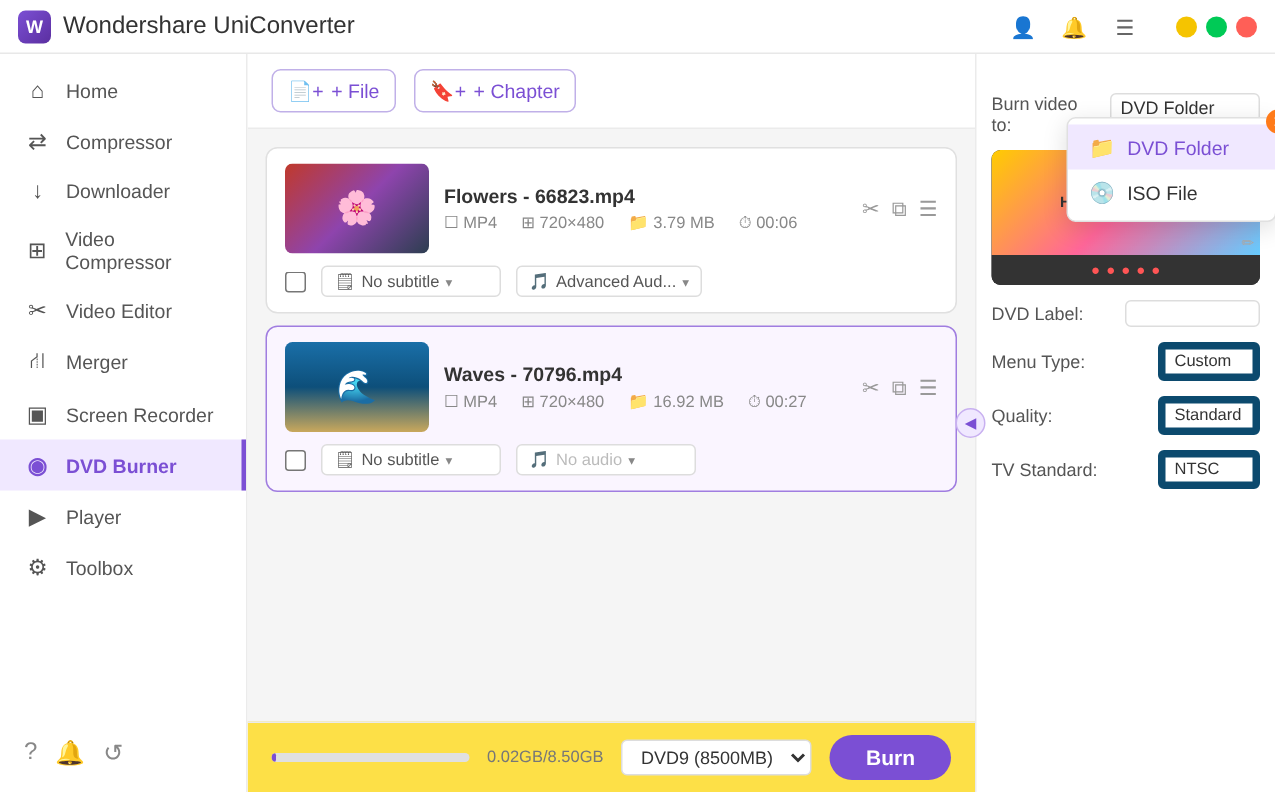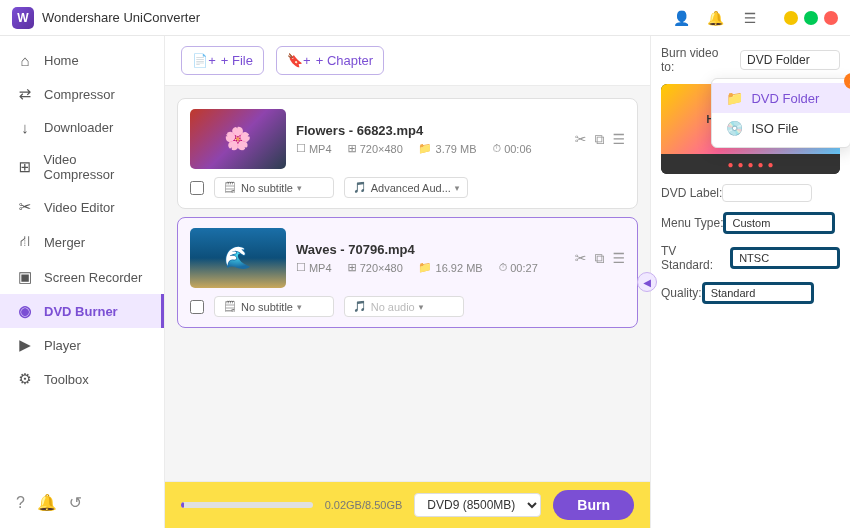--- a/index.html
+++ b/index.html
@@ -17,21 +17,21 @@
     }
     .title-bar-logo {
       width: 22px; height: 22px;
       background: linear-gradient(135deg, #7b4fd4, #5b2fa0);
       border-radius: 5px;
       margin-right: 8px;
       display: flex; align-items: center; justify-content: center;
       color: white; font-size: 12px; font-weight: bold;
     }
     .title-bar-text {
-      font-size: 13px; color: #333; flex: 1;
+      font-size: 16px; color: #333; flex: 1;
     }
     .title-bar-actions {
       display: flex; gap: 6px; align-items: center;
     }
     .title-bar-icon {
       width: 28px; height: 28px; border-radius: 50%; display: flex; align-items: center; justify-content: center; cursor: pointer; color: #666; font-size: 14px;
     }
     .win-btn { width: 14px; height: 14px; border-radius: 50%; display: flex; align-items: center; justify-content: center; font-size: 9px; cursor: pointer; color: transparent; }
     .win-btn.minimize { background: #f5c400; }
     .win-btn.maximize { background: #00ca56; }
@@ -174,21 +174,21 @@
       width: 200px;
       background: #fff;
       border-left: 1px solid #ebebeb;
       padding: 10px;
       display: flex;
       flex-direction: column;
       gap: 10px;
       position: relative;
     }
     .burn-to-row {
-      display: flex; align-items: center; gap: 6px; font-size: 12px; color: #555;
+      display: flex; align-items: flex-start; gap: 6px; font-size: 12px; color: #555; margin-top: 16px;
     }
     .burn-select {
       border: 1px solid #ddd; border-radius: 4px; padding: 3px 8px;
       font-size: 12px; color: #333; background: #fff; cursor: pointer;
       flex: 1; appearance: none; position: relative;
     }
     .preview-area {
       background: #222;
       border-radius: 6px;
       height: 90px;
@@ -208,27 +208,27 @@
       font-size: 18px;
     }
     .preview-controls {
       background: #333; height: 20px; display: flex; align-items: center;
       justify-content: center; gap: 4px; padding: 0 4px;
     }
     .prev-btn { color: #ff5555; font-size: 10px; cursor: pointer; }
     .edit-icon { color: #aaa; font-size: 10px; cursor: pointer; position: absolute; bottom: 22px; right: 4px; }
     
     .settings-row {
-      display: flex; align-items: center; 
+      display: flex; align-items: center; justify-content: space-between;
       font-size: 12px; color: #555;
     }
     .settings-select {
-      border: 3px solid #0c4a6e; border-radius: 4px; padding: 2px 6px;
+      border: 5px solid #0c4a6e; border-radius: 4px; padding: 2px 6px;
       font-size: 11px; color: #333; background: #fff; cursor: pointer;
-      width: 112px; appearance: none;
+      width: 68px; appearance: none;
     }
     .dvd-label-input {
       border: 1px solid #ddd; border-radius: 4px; padding: 2px 6px;
       font-size: 11px; color: #333; background: #fff; width: 90px;
     }
 
     
     .bottom-bar {
       background: #fde047;
       border-top: 1px solid #ebebeb;
@@ -547,27 +547,27 @@
         <span>DVD Label:</span>
         <input type="text" class="dvd-label-input" value="" style="">
       </div>
       <div class="settings-row">
         <span>Menu Type:</span>
         <select class="settings-select">
           <option>Custom</option>
         </select>
       </div>
       <div class="settings-row">
+        <span>Quality:</span>
+        <select class="settings-select">
+          <option>Standard</option>
+        </select>
+      </div>
+      <div class="settings-row">
         <span>TV Standard:</span>
         <select class="settings-select">
           <option>NTSC</option>
         </select>
       </div>
-      <div class="settings-row">
-        <span>Quality:</span>
-        <select class="settings-select">
-          <option>Standard</option>
-        </select>
-      </div>
     </div>
 
   </div>
 </div>
 
 </body></html>

